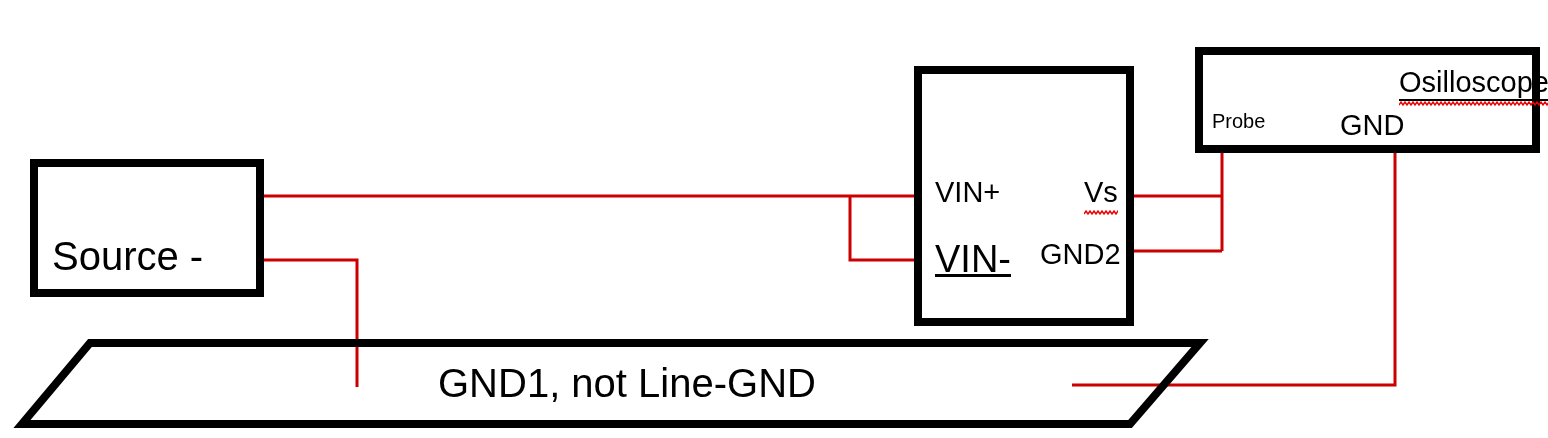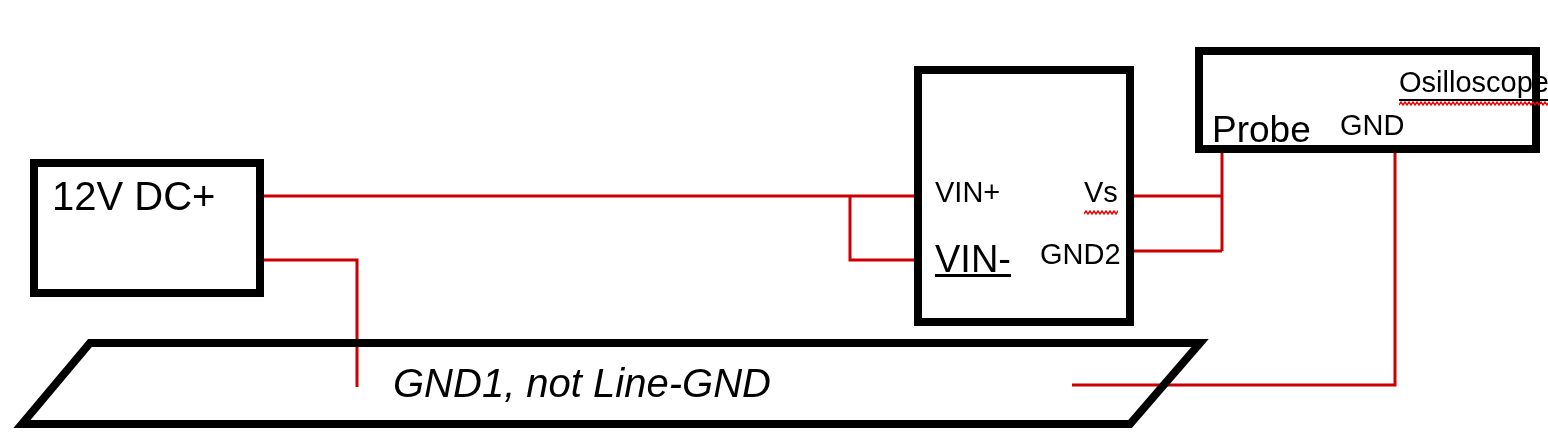--- a/index.html
+++ b/index.html
@@ -79,21 +79,21 @@
 
   <svg class="layer" viewBox="0 0 1548 438" xmlns="http://www.w3.org/2000/svg">
     <g stroke="#000000" fill="none" stroke-linejoin="miter">
       <rect x="34" y="163" width="226" height="130" stroke-width="8" fill="#ffffff"></rect>
       <rect x="918" y="70" width="212" height="252" stroke-width="8" fill="#ffffff"></rect>
       <rect x="1199" y="51" width="337" height="98" stroke-width="8" fill="#ffffff"></rect>
       <polygon points="90,343 1200,343 1130,424 22,424" stroke-width="8" fill="none"></polygon>
     </g>
   </svg>
 
-  <div class="lbl" style="left:52px; top:176px; font-size:40px;">12V DC+</div>
+  <div class="lbl" style="left:52px; top:236px; font-size:40px;">Source -</div>
 
   <div class="lbl" style="left:935px; top:178px; font-size:29px;text-align:right;">VIN+</div>
   <div class="lbl" style="left:935px; top:240px; font-size:38px;text-decoration:underline;">VIN-</div>
 
   <div class="spellwrap" style="left:1084px; top:178px;">
     <span class="lbl" style="font-size:29px;">Vs</span>
     <span class="squiggle" style="top:32px;">
       <svg width="40" height="5" viewBox="0 0 40 5" xmlns="http://www.w3.org/2000/svg">
         <path d="M0,4 L2,1 L4,4 L6,1 L8,4 L10,1 L12,4 L14,1 L16,4 L18,1 L20,4 L22,1 L24,4 L26,1 L28,4 L30,1 L32,4 L34,1 L36,4 L38,1 L40,4" stroke="#ee0000" stroke-width="1.4" fill="none"></path>
       </svg>
@@ -105,18 +105,18 @@
   <div class="spellwrap" style="left:1364px; top:68px;margin-left:35px;">
     <span class="lbl" style="font-size:29px;">Osilloscope</span>
     <span class="underline-solid" style="top:31px;"></span>
     <span class="squiggle" style="top:33px;">
       <svg width="160" height="5" viewBox="0 0 160 5" xmlns="http://www.w3.org/2000/svg">
         <path d="M0,4 L2,1 L4,4 L6,1 L8,4 L10,1 L12,4 L14,1 L16,4 L18,1 L20,4 L22,1 L24,4 L26,1 L28,4 L30,1 L32,4 L34,1 L36,4 L38,1 L40,4 L42,1 L44,4 L46,1 L48,4 L50,1 L52,4 L54,1 L56,4 L58,1 L60,4 L62,1 L64,4 L66,1 L68,4 L70,1 L72,4 L74,1 L76,4 L78,1 L80,4 L82,1 L84,4 L86,1 L88,4 L90,1 L92,4 L94,1 L96,4 L98,1 L100,4 L102,1 L104,4 L106,1 L108,4 L110,1 L112,4 L114,1 L116,4 L118,1 L120,4 L122,1 L124,4 L126,1 L128,4 L130,1 L132,4 L134,1 L136,4 L138,1 L140,4 L142,1 L144,4 L146,1 L148,4 L150,1 L152,4 L154,1 L156,4 L158,1 L160,4" stroke="#ee0000" stroke-width="1.4" fill="none"></path>
       </svg>
     </span>
   </div>
 
-  <div class="lbl" style="left:1212px; top:111px; font-size:37px;">Probe</div>
+  <div class="lbl" style="left:1212px; top:111px; font-size:20px;">Probe</div>
   <div class="lbl" style="left:1340px; top:111px; font-size:29px;">GND</div>
 
-  <div class="lbl" style="left:393px; top:363px; font-size:40px;font-style:italic;">GND1, not Line-GND</div>
+  <div class="lbl" style="left:438px; top:363px; font-size:40px;">GND1, not Line-GND</div>
 
 </div>
 
 </body></html>

